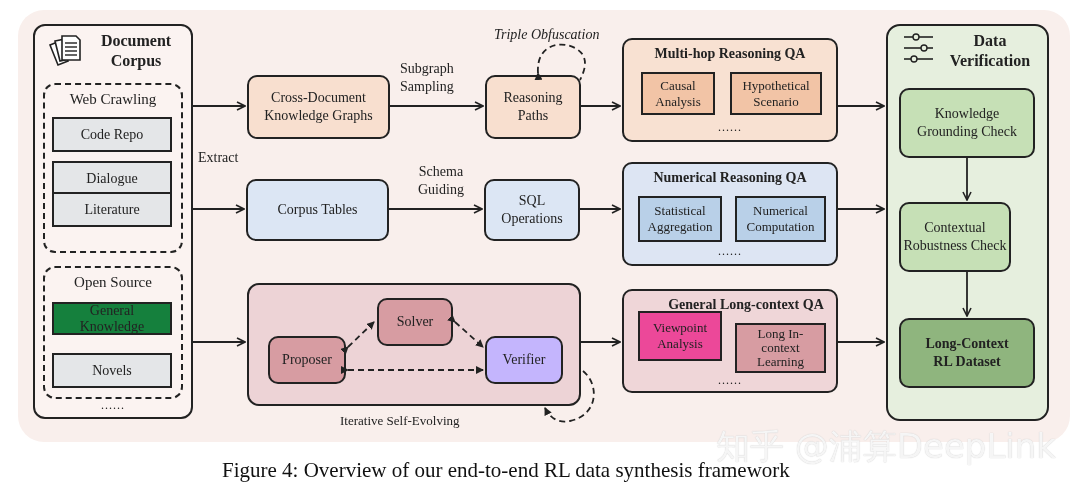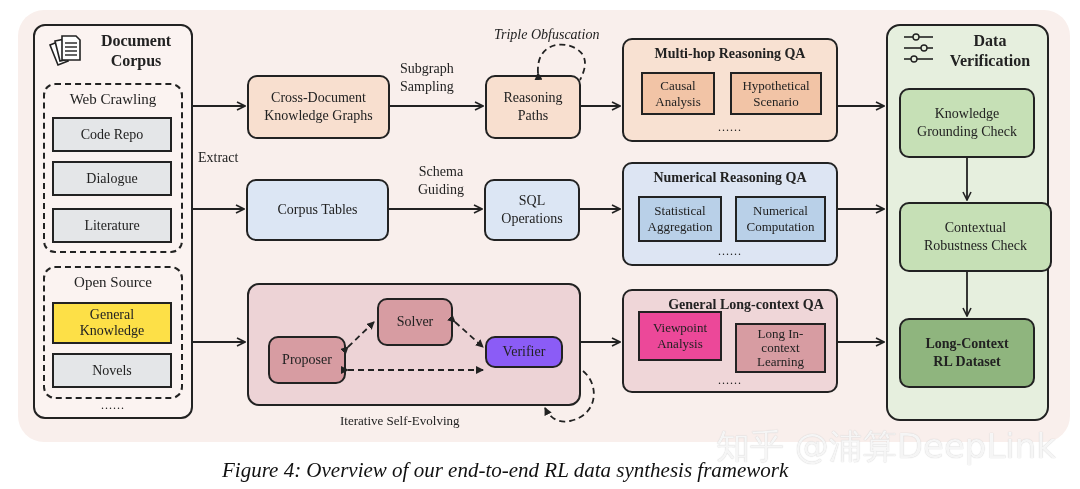--- a/index.html
+++ b/index.html
@@ -35,25 +35,25 @@
 </div>
 <div class="abs title" style="left:86px;top:31px;width:100px;line-height:20px;font-size:16px;">
   <div>Document</div>
   <div>Corpus</div>
 </div>
 
 <div class="abs" style="left:43px;top:83px;width:140px;height:170px;border:2px dashed #222;border-radius:12px;"></div>
 <div class="lbl" style="left:43px;top:90px;width:140px;font-size:15px;">Web Crawling</div>
 <div class="abs sq" style="left:52px;top:117px;width:120px;height:35px;background:#e4e6e8;font-size:14px;">Code Repo</div>
 <div class="abs sq" style="left:52px;top:161px;width:120px;height:35px;background:#e4e6e8;font-size:14px;">Dialogue</div>
-<div class="abs sq" style="left:52px;top:208px;width:120px;height:35px;background:#e4e6e8;font-size:14px;">Literature</div>
+<div class="abs sq" style="left:52px;top:192px;width:120px;height:35px;background:#e4e6e8;font-size:14px;">Literature</div>
 
 <div class="abs" style="left:43px;top:266px;width:140px;height:133px;border:2px dashed #222;border-radius:12px;"></div>
 <div class="lbl" style="left:43px;top:273px;width:140px;font-size:15px;">Open Source</div>
-<div class="abs sq" style="left:52px;top:302px;width:120px;height:42px;background:#fde047;font-size:14px;white-space:pre-line;">General
+<div class="abs sq" style="left:52px;top:302px;width:120px;height:33px;background:#15803d;font-size:14px;white-space:pre-line;">General
 Knowledge</div>
 <div class="abs sq" style="left:52px;top:353px;width:120px;height:35px;background:#e4e6e8;font-size:14px;">Novels</div>
 <div class="dots" style="left:93px;top:398px;width:40px;">......</div>
 
 <div class="lbl" style="left:198px;top:149px;">Extract</div>
 <div class="lbl" style="left:400px;top:60px;white-space:pre-line;">Subgraph
 Sampling</div>
 <div class="lbl" style="left:408px;top:163px;white-space:pre-line;margin-left:10px;">Schema
 Guiding</div>
 <div class="lbl" style="left:494px;top:26px;font-style:italic;">Triple Obfuscation</div>
@@ -78,21 +78,21 @@
 <div class="abs title" style="left:622px;top:170px;width:216px;font-size:14px;">Numerical Reasoning QA</div>
 <div class="abs sq" style="left:638px;top:196px;width:84px;height:46px;background:#b9d0e8;white-space:pre-line;">Statistical
 Aggregation</div>
 <div class="abs sq" style="left:735px;top:196px;width:91px;height:46px;background:#b9d0e8;white-space:pre-line;">Numerical
 Computation</div>
 <div class="dots" style="left:710px;top:244px;width:40px;">......</div>
 
 <div class="abs" style="left:247px;top:283px;width:334px;height:123px;background:#edd3d6;border:2px solid #222;border-radius:12px;"></div>
 <div class="abs box" style="left:268px;top:336px;width:78px;height:48px;background:#d79ca2;">Proposer</div>
 <div class="abs box" style="left:377px;top:298px;width:76px;height:48px;background:#d79ca2;">Solver</div>
-<div class="abs box" style="left:485px;top:336px;width:78px;height:32px;background:#8b5cf6;">Verifier</div>
+<div class="abs box" style="left:485px;top:336px;width:78px;height:48px;background:#c4b5fd;">Verifier</div>
 <div class="abs" style="left:622px;top:289px;width:216px;height:104px;background:#efd6d8;border:2px solid #222;border-radius:10px;"></div>
 <div class="abs title" style="left:622px;top:297px;width:216px;font-size:14px;padding-left:32px;">General Long-context QA</div>
 <div class="abs sq" style="left:638px;top:311px;width:84px;height:50px;background:#ec4899;white-space:pre-line;">Viewpoint
 Analysis</div>
 <div class="abs sq" style="left:735px;top:323px;width:91px;height:50px;background:#d79ca2;white-space:pre-line;line-height:14px;overflow:hidden;">Long In-
 context
 Learning</div>
 <div class="dots" style="left:710px;top:373px;width:40px;">......</div>
 
 <div class="abs" style="left:886px;top:24px;width:163px;height:397px;background:#e6efde;border:2px solid #222;border-radius:14px;"></div>
@@ -105,27 +105,27 @@
     <line x1="1" y1="28" x2="30" y2="28" stroke="#222" stroke-width="1.6"></line>
       <circle cx="11" cy="28" r="3" fill="#e6efde" stroke="#222" stroke-width="1.4"></circle>
   </svg>
 </div>
 <div class="abs title" style="left:940px;top:31px;width:100px;line-height:20px;font-size:16px;">
   <div>Data</div>
   <div>Verification</div>
 </div>
 <div class="abs box" style="left:899px;top:88px;width:136px;height:70px;background:#c6e0b6;white-space:pre-line;">Knowledge
 Grounding Check</div>
-<div class="abs box" style="left:899px;top:202px;width:153px;height:70px;background:#c6e0b6;white-space:pre-line;">Contextual
+<div class="abs box" style="left:899px;top:202px;width:112px;height:70px;background:#c6e0b6;white-space:pre-line;">Contextual
 Robustness Check</div>
 <div class="abs box" style="left:899px;top:318px;width:136px;height:70px;background:#8fb57e;font-weight:bold;white-space:pre-line;">Long-Context
 RL Dataset</div>
 
 <div class="abs" style="left:716px;top:424px;font-family:'DejaVu Sans',sans-serif;font-size:34px;color:rgba(255,255,255,0.85);text-shadow:0 0 1px #bbb;white-space:nowrap;">知乎 @浦算DeepLink</div>
-<div class="abs" style="left:222px;top:458px;font-size:21px;white-space:nowrap;color:#111;font-style:italic;">Figure 4: Overview of our end-to-end RL data synthesis framework</div>
+<div class="abs" style="left:222px;top:458px;font-size:21px;white-space:nowrap;color:#111;">Figure 4: Overview of our end-to-end RL data synthesis framework</div>
 
 <svg class="overlay" viewBox="0 0 1080 489">
   <defs>
     <marker id="ah" markerWidth="10" markerHeight="10" refX="9" refY="5" orient="auto" markerUnits="userSpaceOnUse">
       <path d="M1 1 L9 5 L1 9" fill="none" stroke="#222" stroke-width="1.6"></path>
     </marker>
     <marker id="ahs" markerWidth="8" markerHeight="8" refX="7" refY="4" orient="auto" markerUnits="userSpaceOnUse">
       <path d="M0 0 L8 4 L0 8 Z" fill="#222"></path>
     </marker>
   </defs>

